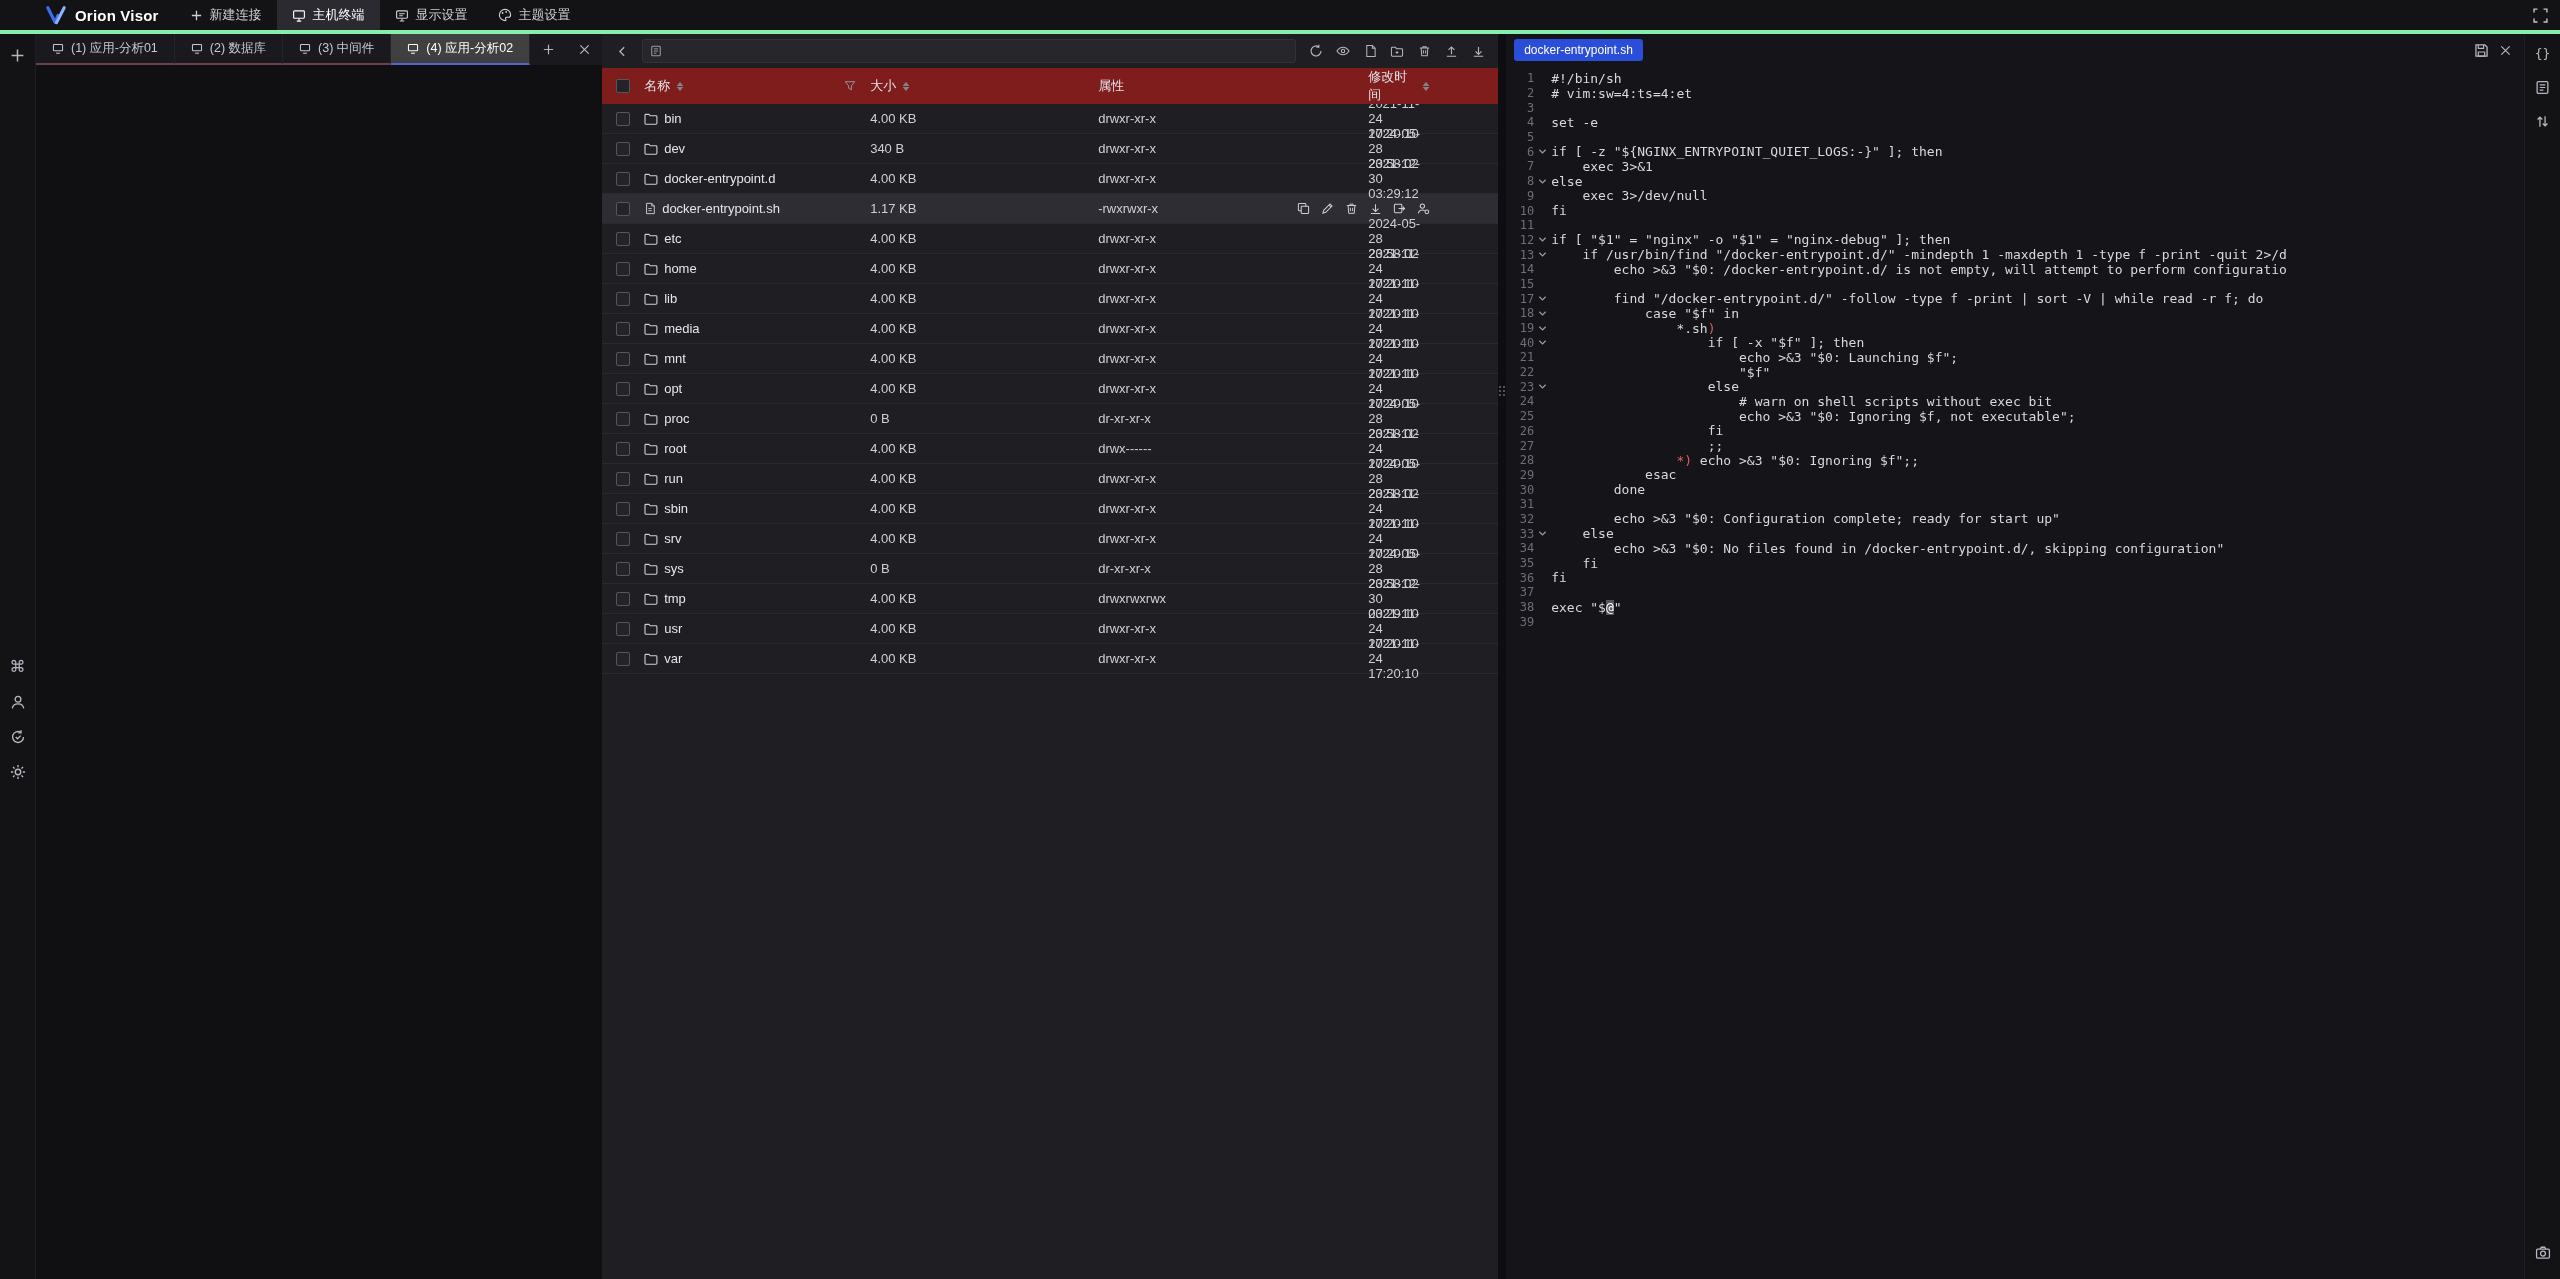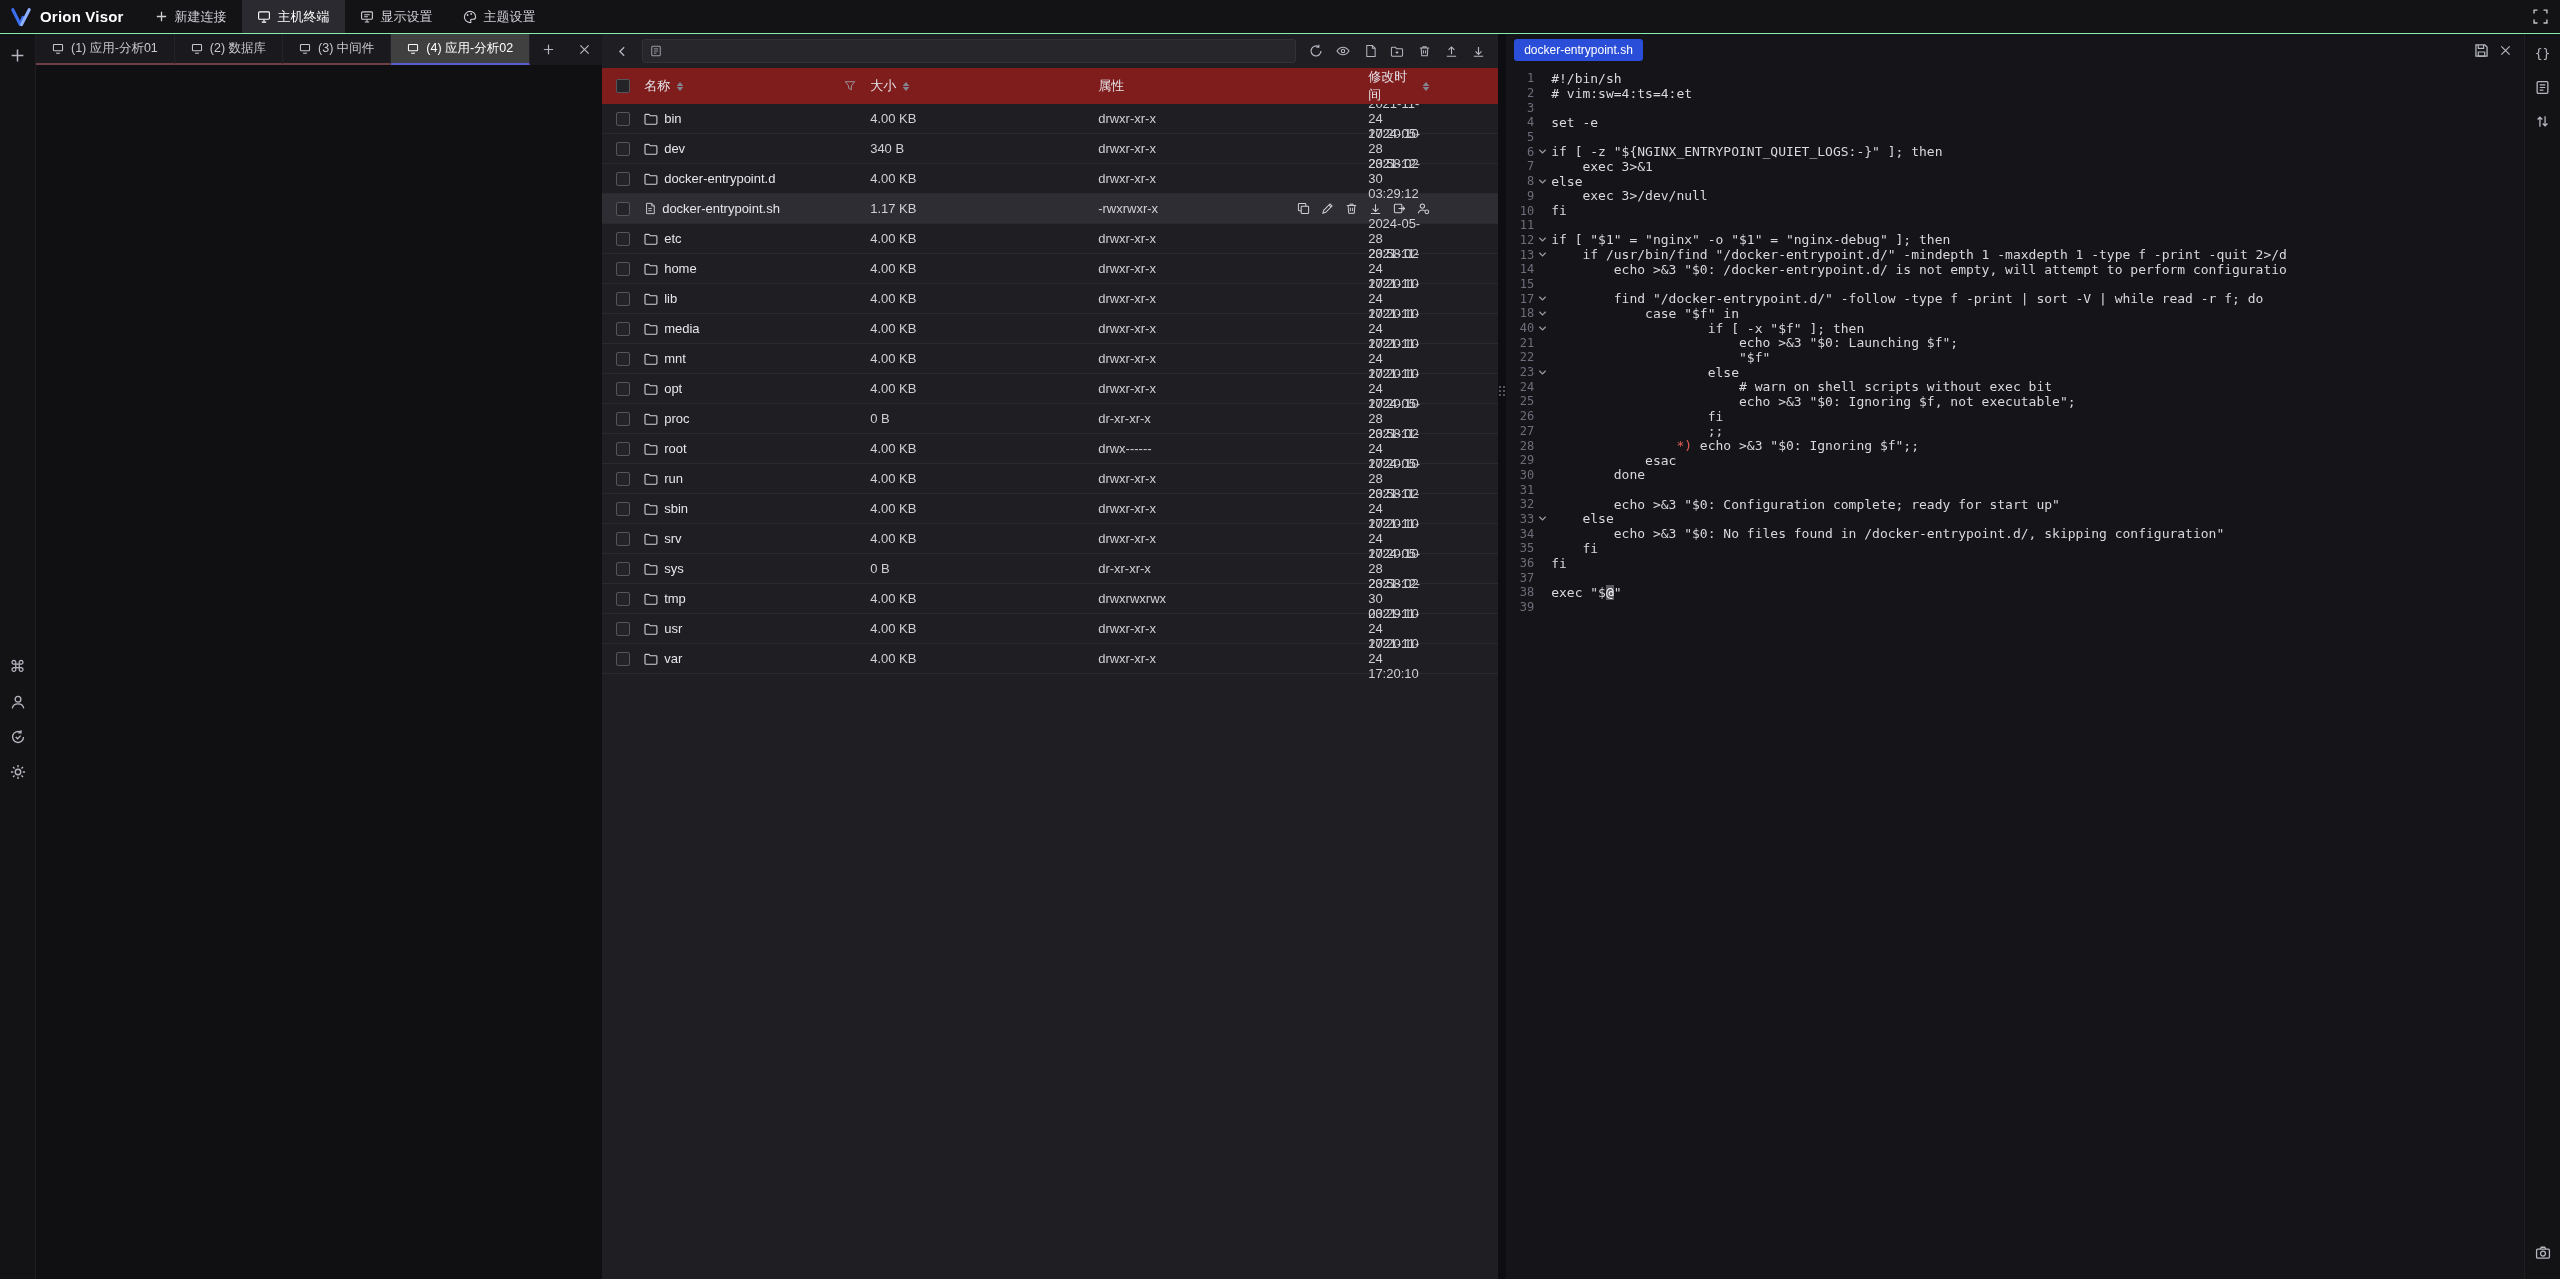--- a/index.html
+++ b/index.html
@@ -1,22 +1,22 @@
 <!DOCTYPE html>
 <html><head>
 <meta charset="utf-8">
 <style>
   *{margin:0;padding:0;box-sizing:border-box;}
   html,body{width:2560px;height:1279px;overflow:hidden;background:#101013;
     font-family:"Liberation Sans",sans-serif;color:#d6d6da;}
   .app{position:relative;width:2560px;height:1279px;display:flex;flex-direction:column;}
 
   
-  .navbar{flex:0 0 34px;height:34px;background:#131316;border-bottom:1px solid #86efac;
-    display:flex;align-items:center;}
+  .navbar{flex:0 0 34px;height:34px;background:#131316;border-bottom:4px solid #86efac;
+    display:flex;align-items:center;padding-left:35px;}
   .brand{display:flex;align-items:center;gap:8px;padding:0 16px 0 10px;}
   .bname{font-size:15px;font-weight:bold;color:#ffffff;letter-spacing:.2px;}
   .menu{display:flex;height:100%;}
   .mitem{display:flex;align-items:center;gap:7px;padding:0 15px;font-size:13px;color:#cfcfd6;cursor:pointer;}
   .mitem.active{background:#2a2a30;color:#fff;}
   .nav-spacer{flex:1;}
   .nav-right{padding:0 12px;display:flex;align-items:center;color:#c3c3cb;}
 
   
   .main{flex:1;display:flex;min-height:0;}
@@ -917,20 +917,29 @@
                 <div class="cline">
                   <span class="ln">18</span>
                   <span class="fold">
                     <svg width="9" height="9" viewBox="0 0 10 10">
                       <path d="M1.5 3 5 6.5 8.5 3" fill="none" stroke="currentColor" stroke-width="1.4"></path>
                     </svg>
                   </span>
                   <span class="ctext"><span>            case "$f" in</span></span>
                 </div>
                 <div class="cline">
+                  <span class="ln">19</span>
+                  <span class="fold">
+                    <svg width="9" height="9" viewBox="0 0 10 10">
+                      <path d="M1.5 3 5 6.5 8.5 3" fill="none" stroke="currentColor" stroke-width="1.4"></path>
+                    </svg>
+                  </span>
+                  <span class="ctext"><span>                *.sh</span><span class="red">)</span></span>
+                </div>
+                <div class="cline">
                   <span class="ln">40</span>
                   <span class="fold">
                     <svg width="9" height="9" viewBox="0 0 10 10">
                       <path d="M1.5 3 5 6.5 8.5 3" fill="none" stroke="currentColor" stroke-width="1.4"></path>
                     </svg>
                   </span>
                   <span class="ctext"><span>                    if [ -x "$f" ]; then</span></span>
                 </div>
                 <div class="cline">
                   <span class="ln">21</span>

